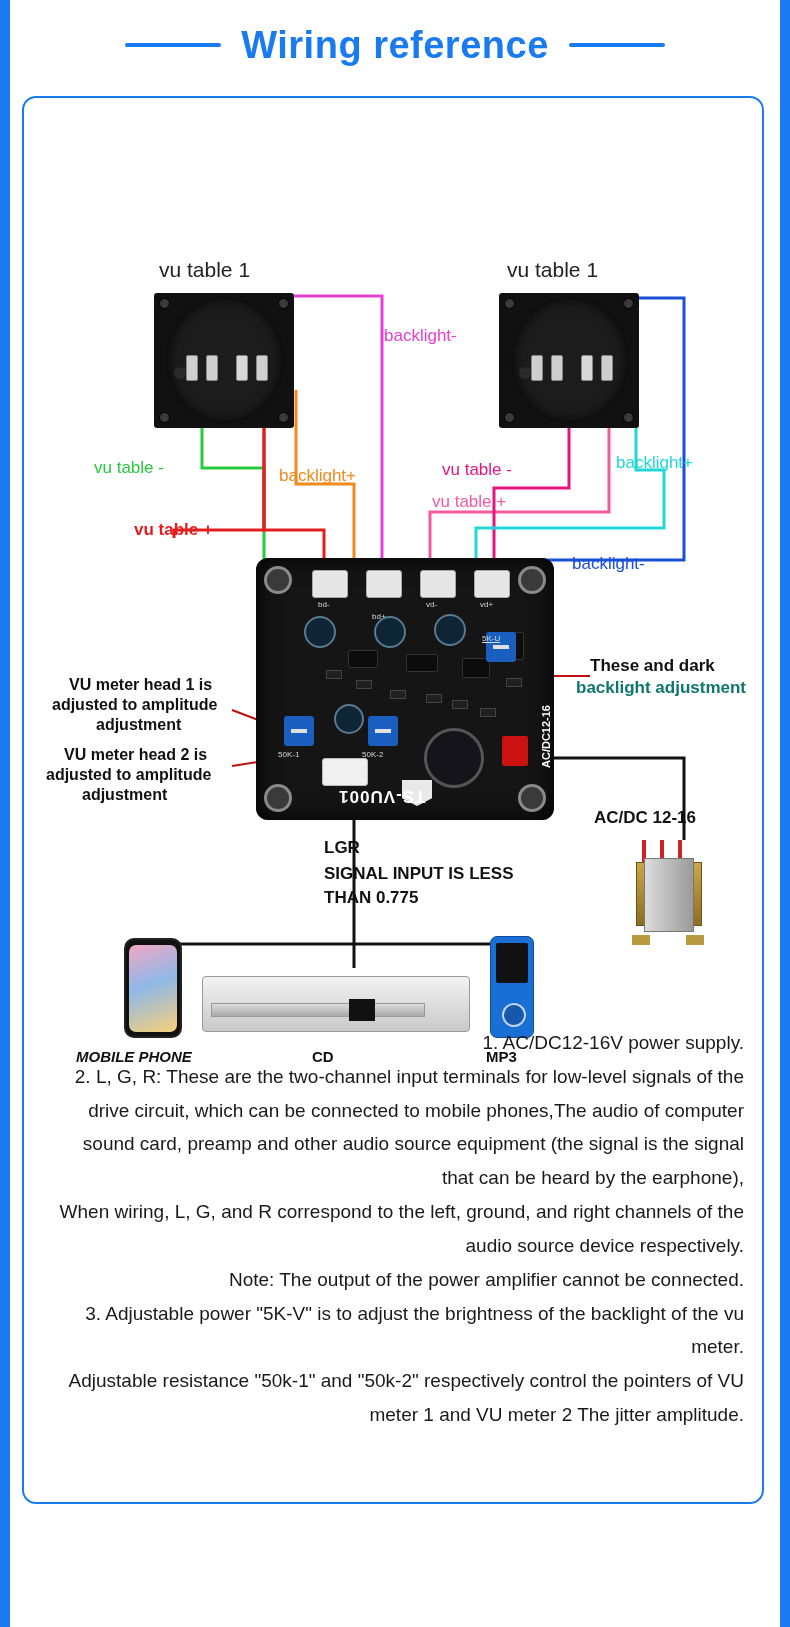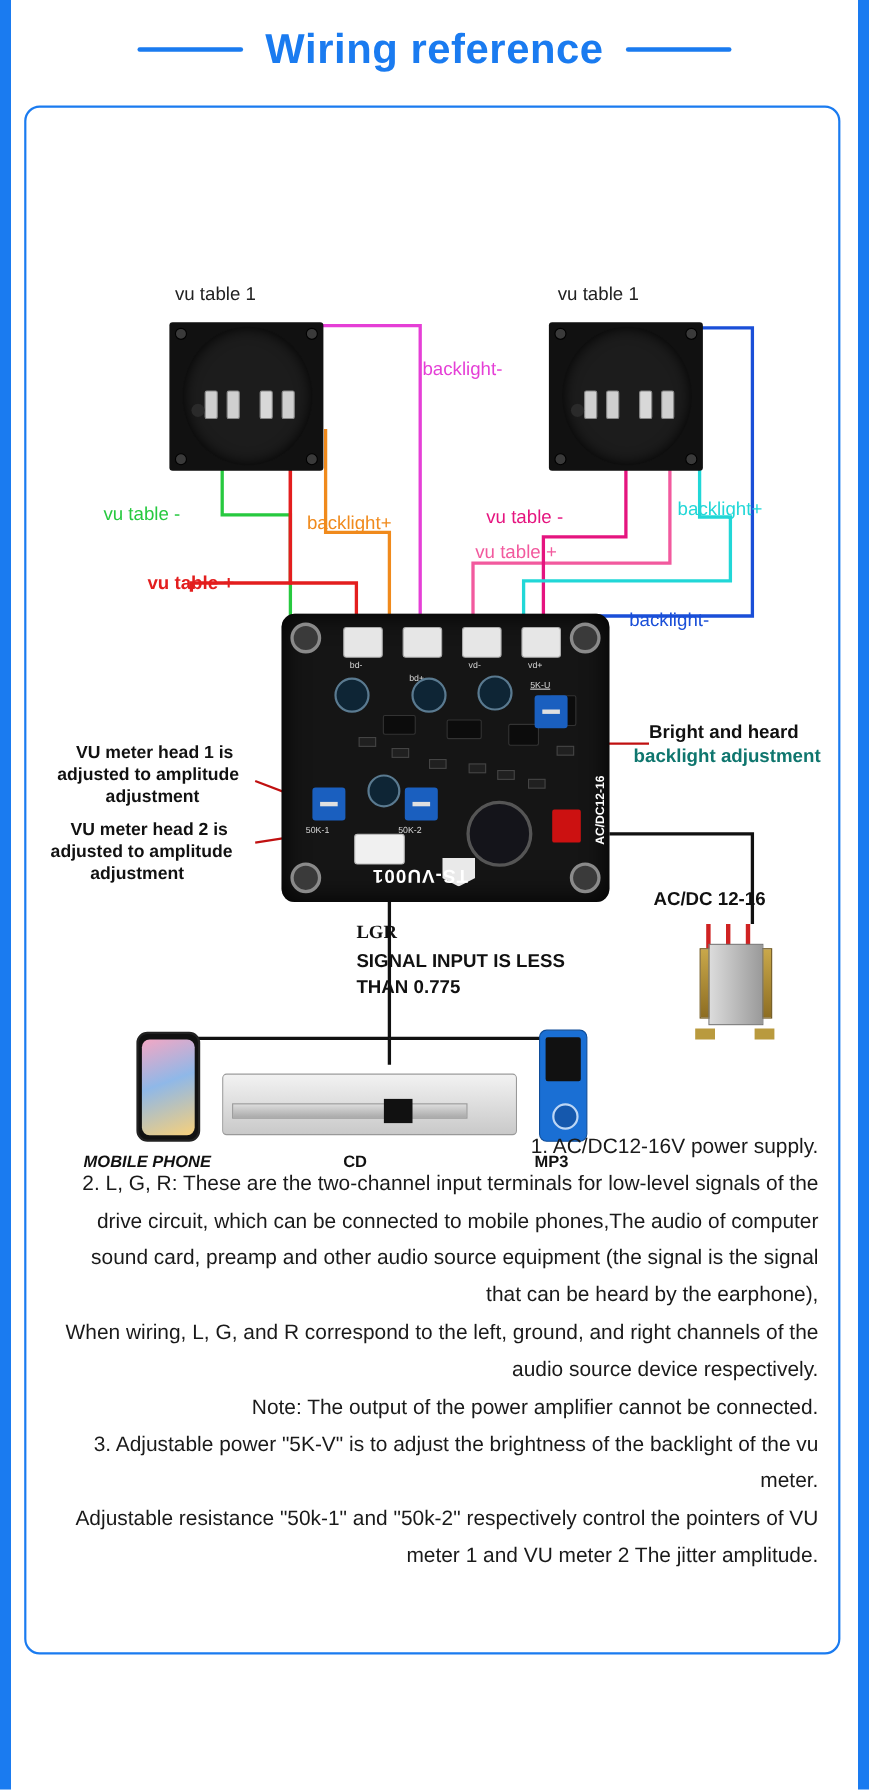--- a/index.html
+++ b/index.html
@@ -45,21 +45,21 @@
   .diagram{
     position:absolute;left:0;top:0;width:738px;height:900px;
   }
   .diagram svg{position:absolute;left:0;top:0;}
 
   .lbl{
     position:absolute;font-size:17px;white-space:nowrap;
   }
   .lbl-b{font-weight:bold;}
   .vu-title{
-    position:absolute;font-size:17px;color:#222;white-space:nowrap;
+    position:absolute;font-size:21px;color:#222;white-space:nowrap;
   }
 
   
   .vu-meter{
     position:absolute;width:140px;height:135px;background:#111;
     border-radius:3px;
   }
   .vu-meter .dial{
     position:absolute;left:12px;top:4px;width:118px;height:126px;
     background:#1c1c1c;border-radius:50%;
@@ -313,47 +313,47 @@
         <div class="res" style="left:170px;top:136px;"></div>
         <div class="res" style="left:196px;top:142px;"></div>
         <div class="res" style="left:224px;top:150px;"></div>
         <div class="res" style="left:250px;top:120px;"></div>
 
         <div class="trim" style="left:28px;top:158px;"></div>
         <div class="trim" style="left:112px;top:158px;"></div>
         <div class="trim" style="left:230px;top:74px;"></div>
         <div class="silk" style="left:22px;top:192px;">50K-1</div>
         <div class="silk" style="left:106px;top:192px;text-align:right;">50K-2</div>
-        <div class="silk" style="left:226px;top:60px;text-decoration:underline;">5K-U</div>
+        <div class="silk" style="left:226px;top:76px;text-decoration:underline;">5K-U</div>
 
         <div class="bigcap" style="left:168px;top:170px;"></div>
 
         <div class="white-conn" style="left:66px;top:200px;"></div>
 
         <div class="redconn" style="left:246px;top:178px;"></div>
 
         <div class="logo" style="left:146px;top:222px;"></div>
         <div class="brand" style="left:82px;top:228px;">TS-VU001</div>
         <div class="vside" style="left:284px;top:210px;">AC/DC12-16</div>
       </div>
 
-      <div class="lbl lbl-b" style="left:566px;top:558px;color:#111;">Bright and heard</div>
+      <div class="lbl lbl-b" style="left:566px;top:558px;color:#111;">These and dark</div>
       <div class="lbl lbl-b" style="left:552px;top:580px;color:#0f766e;">backlight adjustment</div>
 
       <div class="lbl lbl-b" style="left:45px;top:578px;color:#111;font-size:16px;">VU meter head 1 is</div>
       <div class="lbl lbl-b" style="left:28px;top:598px;color:#111;font-size:16px;">adjusted to amplitude</div>
       <div class="lbl lbl-b" style="left:72px;top:618px;color:#111;font-size:16px;">adjustment</div>
 
       <div class="lbl lbl-b" style="left:40px;top:648px;color:#111;font-size:16px;">VU meter head 2 is</div>
       <div class="lbl lbl-b" style="left:22px;top:668px;color:#111;font-size:16px;">adjusted to amplitude</div>
       <div class="lbl lbl-b" style="left:58px;top:688px;color:#111;font-size:16px;">adjustment</div>
 
       <div class="lbl lbl-b" style="left:570px;top:710px;color:#111;">AC/DC 12-16</div>
 
-      <div class="lbl lbl-b" style="left:300px;top:740px;color:#111;font-family:Liberation Serif, serif;">LGR</div>
+      <div class="lbl lbl-b" style="left:300px;top:740px;color:#111;">LGR</div>
       <div class="lbl lbl-b" style="left:300px;top:766px;color:#111;">SIGNAL INPUT IS LESS</div>
       <div class="lbl lbl-b" style="left:300px;top:790px;color:#111;">THAN 0.775</div>
 
       <div class="xfmr">
         <div class="lead" style="left:22px;top:0;"></div>
         <div class="lead" style="left:40px;top:0;"></div>
         <div class="lead" style="left:58px;top:0;"></div>
         <div class="body"></div>
         <div class="core"></div>
         <div class="foot" style="left:12px;"></div>

